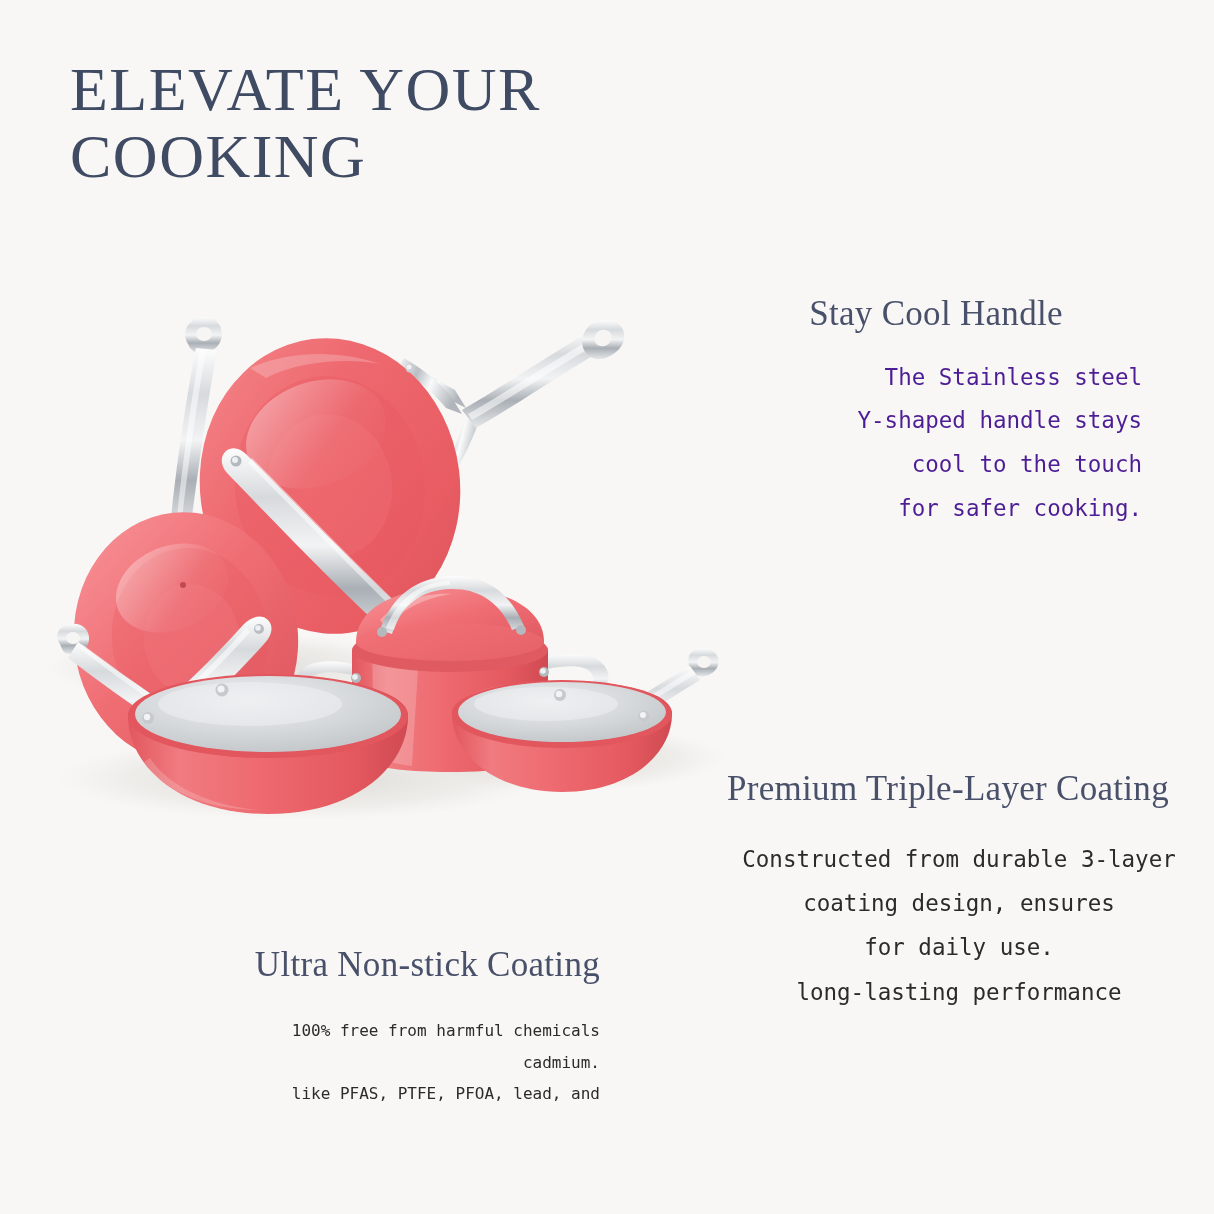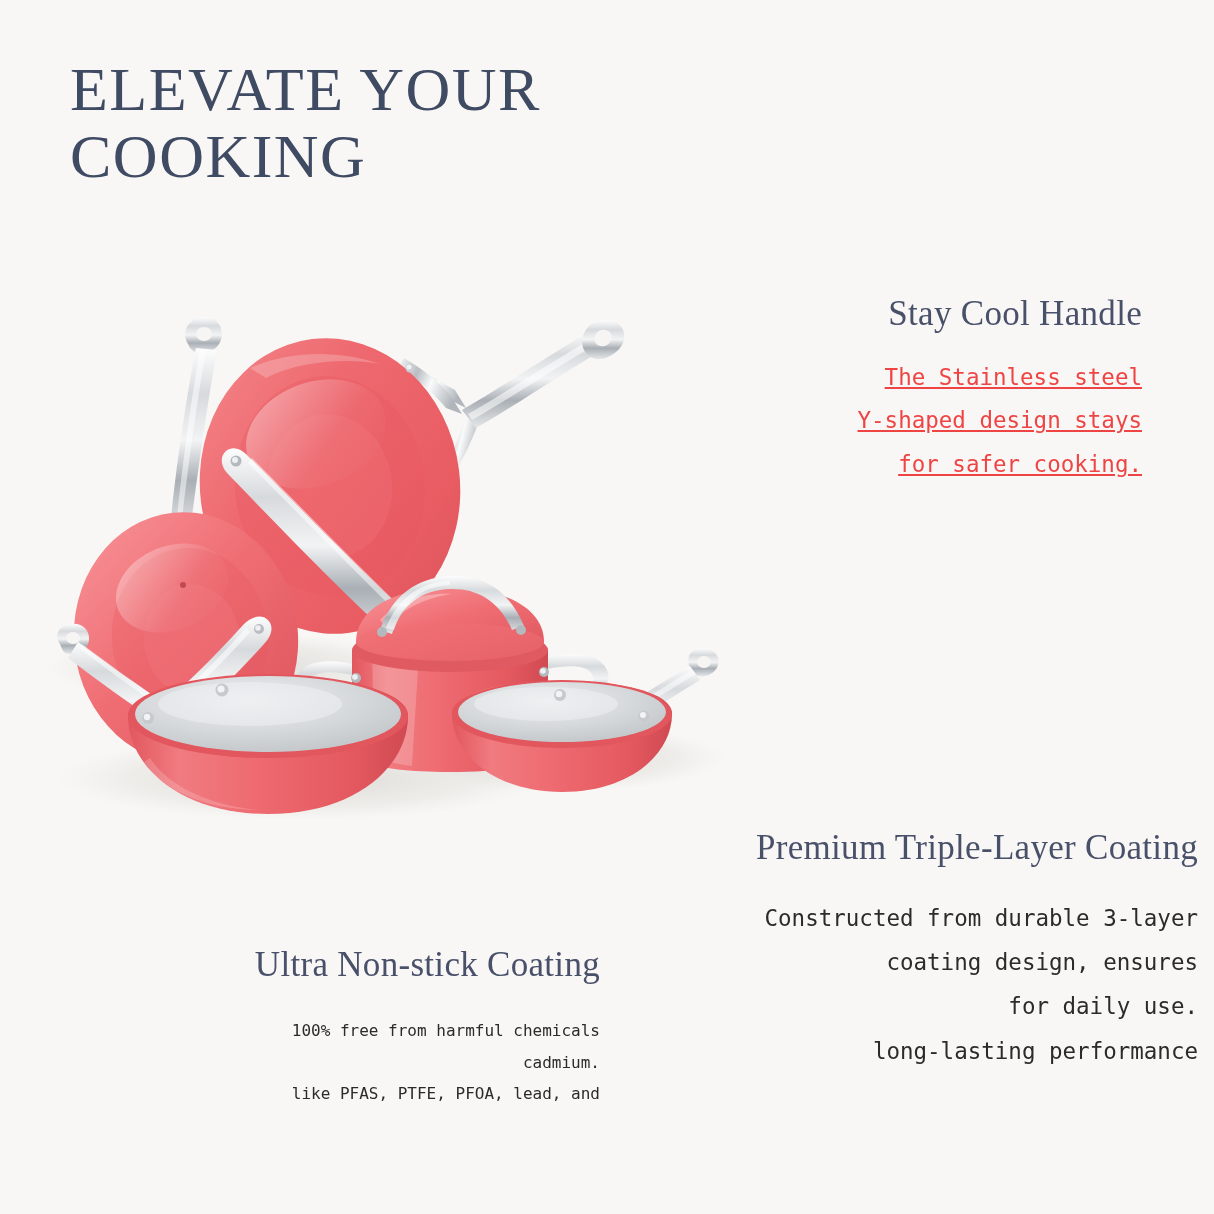--- a/index.html
+++ b/index.html
@@ -59,23 +59,23 @@
   #feature-stay-cool .feature-body {
     font-size: 22.5px;
     line-height: 1.95;
     padding-left: 12px;
   }
 
   
   #feature-triple-layer {
     position: absolute;
     left: 698px;
-    top: 827px;
+    top: 768px;
     width: 500px;
-    text-align: right;
+    text-align: center;
   }
   #feature-triple-layer .feature-heading {
     font-size: 35px;
     line-height: 1.18;
     margin: 0 0 28px 0;
   }
   #feature-triple-layer .feature-body {
     font-size: 22.5px;
     line-height: 1.96;
   }
@@ -316,24 +316,25 @@
         <ellipse cx="546" cy="466" rx="72" ry="17" fill="#f0f2f3" opacity="0.5"></ellipse>
         <circle cx="560" cy="457" r="6" fill="#c6cacd"></circle>
         <circle cx="559" cy="456" r="3.3" fill="#f2f3f4"></circle>
         <circle cx="644" cy="478" r="5.5" fill="#c6cacd"></circle>
         <circle cx="643" cy="477" r="3" fill="#f2f3f4"></circle>
       </g>
     </svg>
   </div>
 
   <div id="feature-stay-cool">
-    <div class="feature-heading" style="color: rgb(73, 80, 106);">Stay Cool Handle</div>
-    <div class="feature-body" style="color: #ef4444; text-decoration: underline;">
+    <div class="feature-heading" style="color: rgb(73, 80, 106); text-align: center;">Stay Cool Handle</div>
+    <div class="feature-body" style="color: #4c1d95;">
       <span class="body-line">The Stainless steel</span>
-      <span class="body-line">Y-shaped design stays</span>
+      <span class="body-line">Y-shaped handle stays</span>
+      <span class="body-line">cool to the touch</span>
       <span class="body-line">for safer cooking.</span>
     </div>
   </div>
 
   <div id="feature-triple-layer">
     <div class="feature-heading" style="color: rgb(73, 80, 106);">Premium Triple-Layer Coating</div>
     <div class="feature-body" style="color: rgb(43, 43, 43); margin-left: 22px;">
       <span class="body-line">Constructed from durable 3-layer</span>
       <span class="body-line">coating design, ensures</span>
       <span class="body-line">for daily use.</span>

